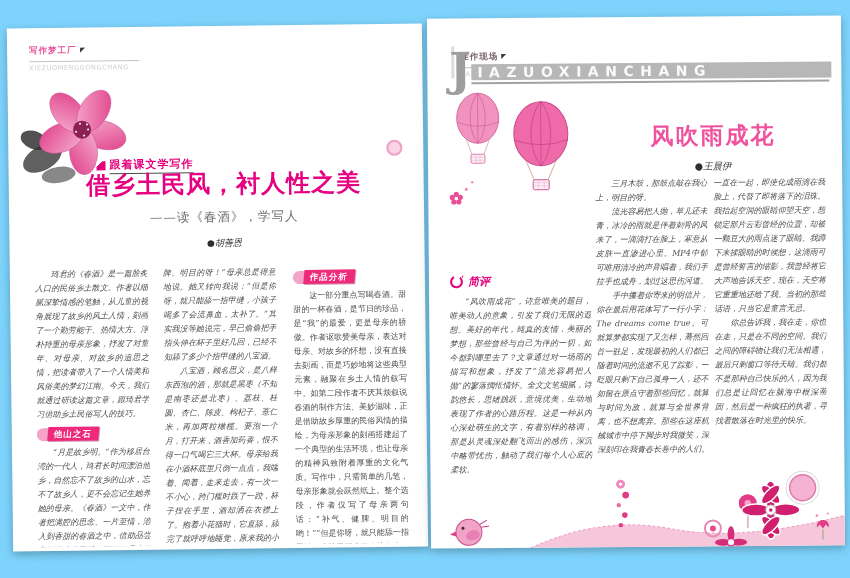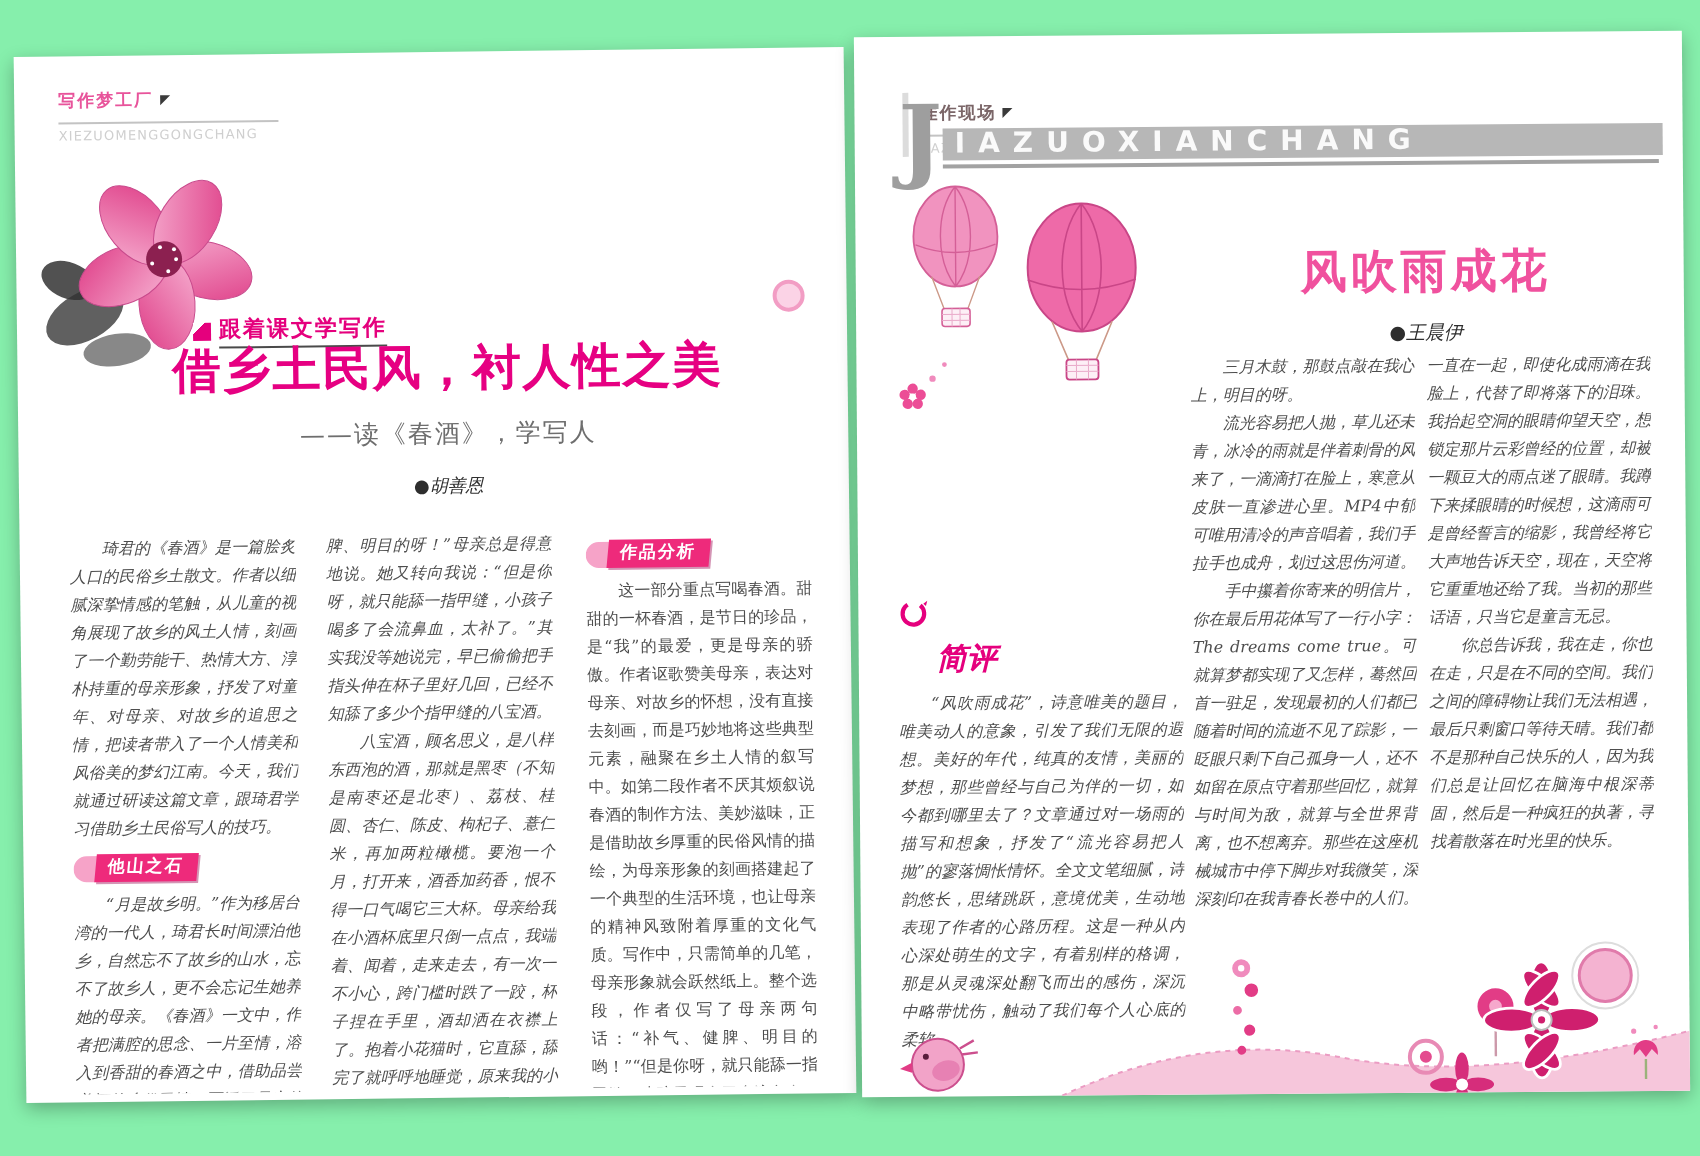--- a/index.html
+++ b/index.html
@@ -1,16 +1,16 @@
 <!DOCTYPE html>
 <html><head>
 <meta charset="utf-8">
 <style>
   html,body{margin:0;padding:0;}
-  .canvas{position:relative;width:850px;height:578px;background:#86efac;overflow:hidden;
+  .canvas{position:relative;width:850px;height:578px;background:#7dd3fc;overflow:hidden;
           font-family:"DejaVu Sans",sans-serif;}
   .page{position:absolute;background:#ffffff;box-shadow:0 3px 9px rgba(0,0,0,.28);}
   .page-left{left:10px;top:26px;width:415px;height:523px;transform:rotate(-.7deg);}
   .page-right{left:429px;top:17px;width:414px;height:530px;transform:rotate(-.45deg);}
 
   
   .tab{position:absolute;}
   .tab-title{font-size:8.5px;font-weight:bold;letter-spacing:1px;display:inline-block;vertical-align:middle;}
   .lp .tab-title{color:#e8549b;}
   .rp .tab-title{color:#7b6668;}
@@ -60,21 +60,21 @@
   .banner-underline{position:absolute;left:44px;top:64px;width:358px;height:2px;background:#a2a2a2;}
   .banner-j{position:absolute;left:22px;top:28px;font-family:"DejaVu Serif",serif;font-weight:bold;
             font-size:46px;line-height:1;color:#9e9e9e;}
 
   .rp-title{position:absolute;left:172px;top:104px;width:226px;text-align:center;font-weight:bold;
             font-size:23px;color:#f0519e;letter-spacing:2px;white-space:nowrap;}
   .rp-author{position:absolute;left:172px;top:144px;width:226px;text-align:center;font-size:9.5px;color:#2e2e2e;}
 
   .review{position:absolute;left:20px;top:256px;width:142px;}
   .review-head{display:flex;align-items:center;gap:4px;margin-bottom:6px;}
-  .review-label{font-size:15px;font-weight:bold;color:#e5007d;font-style:italic;margin-top:46px;}
+  .review-label{font-size:11px;font-weight:bold;color:#e5007d;font-style:italic;}
   .review-text{height:220px;overflow:hidden;text-align:justify;}
   .review-text p{margin:0;font-size:8px;line-height:14px;color:#4d4d4d;}
 
   .rcolA{left:167px;top:160px;width:112px;height:292px;}
   .rcolB{left:285px;top:160px;width:112px;height:300px;}
 
   .illu{position:absolute;}
   .flower-illu{left:8px;top:50px;}
   .balloons-illu{left:18px;top:68px;}
   .decor-illu{left:0;top:442px;}

